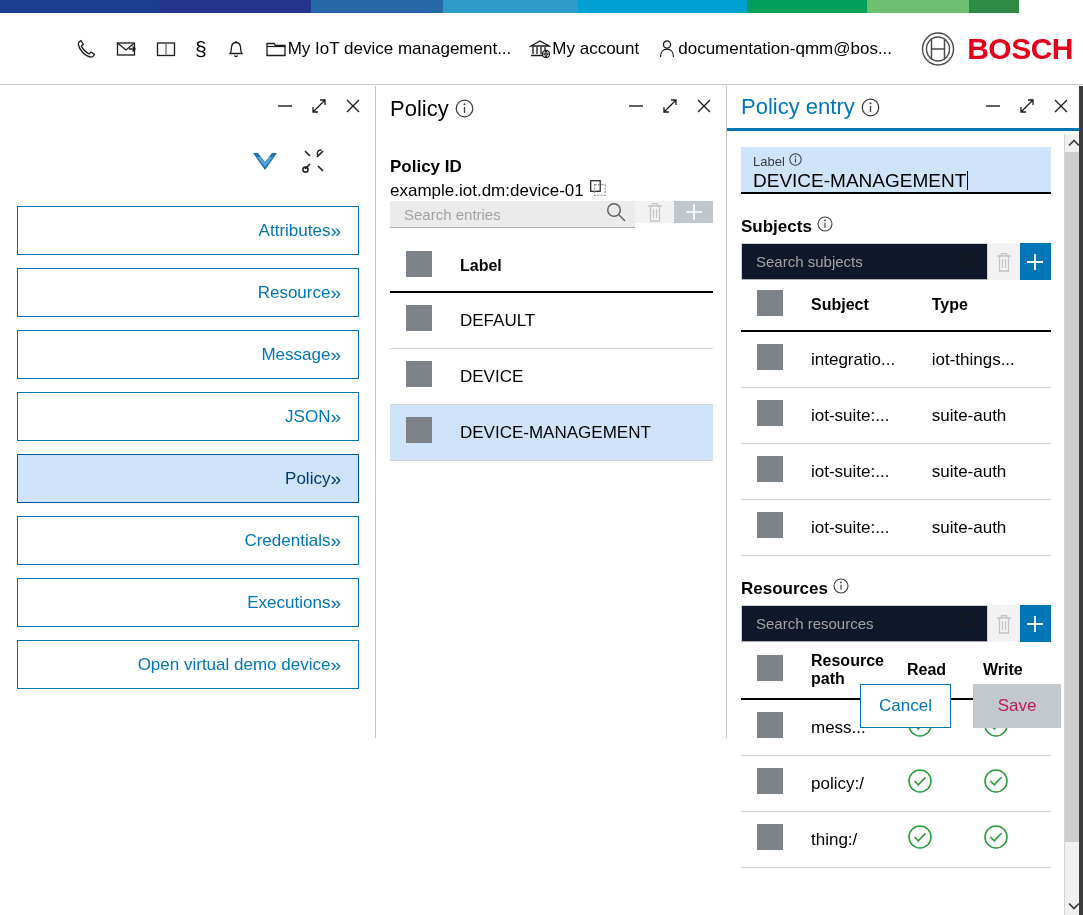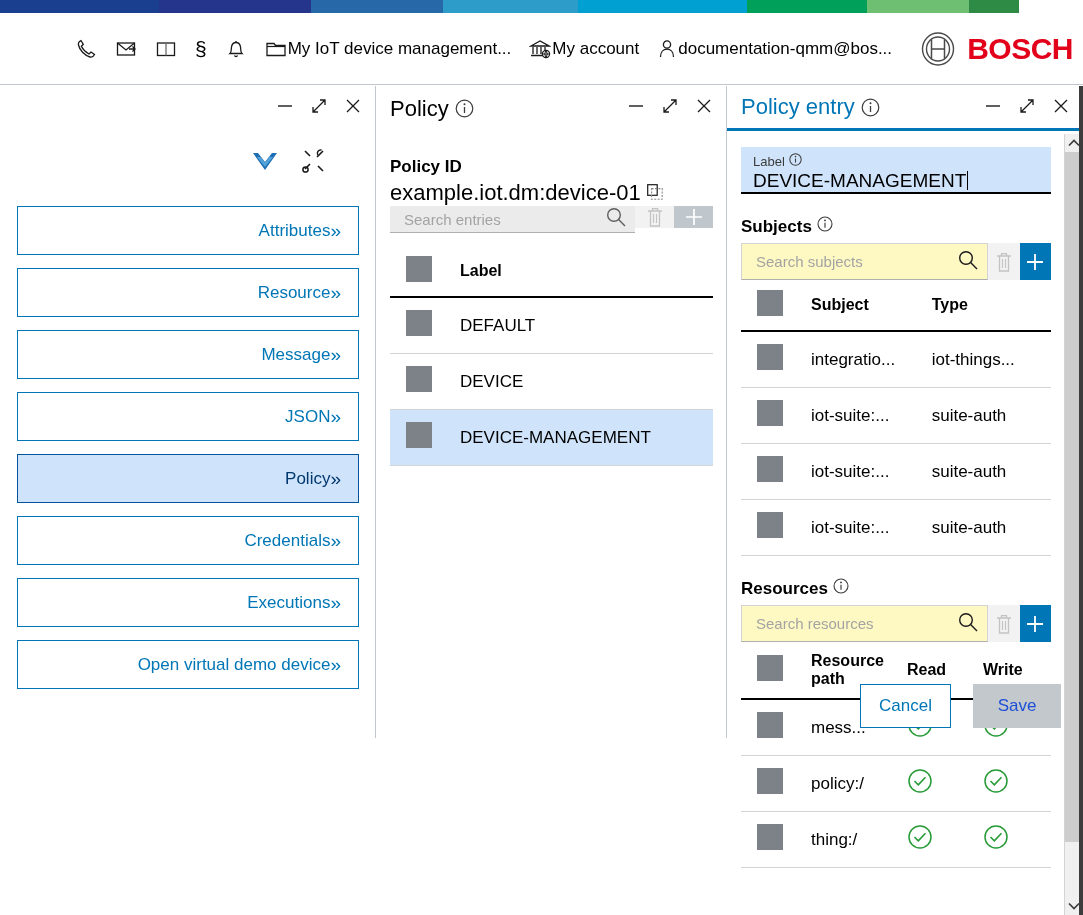--- a/index.html
+++ b/index.html
@@ -38,21 +38,21 @@
   #left-tools{position:absolute;right:48px;top:62px;display:flex;align-items:center;gap:22px;}
   #nav-list{position:absolute;left:17px;top:120px;width:342px;display:flex;flex-direction:column;gap:13px;}
   .nav-btn{height:49px;box-sizing:border-box;border:1px solid #0076b6;background:#fff;color:#0076b6;
     display:flex;align-items:center;justify-content:flex-end;padding:0 17px;font-size:17px;cursor:pointer;}
   .nav-btn.selected{background:#cfe4fb;border:1px solid #00549f;color:#00376e;}
   .nav-btn .chev{font-size:19px;line-height:1;}
   
   #mid-body{position:absolute;left:0;top:57px;width:351px;}
   .sec-title{font-size:17px;font-weight:bold;color:#000;}
   #policy-id-block{padding:14px 14px 0 14px;}
-  #policy-id-value{font-size:22px;color:#000;margin-top:3px;display:flex;align-items:center;gap:6px;}
+  #policy-id-value{font-size:17px;color:#000;margin-top:3px;display:flex;align-items:center;gap:6px;}
   #entries-title{padding:16px 14px 5px 14px;}
   #entries-toolbar{margin:0 14px;display:flex;height:34px;align-items:flex-start;}
   .srch-box{flex:1;background:#ebebeb;border-bottom:1px solid #b0b0b0;display:flex;align-items:center;
     padding:0 8px 0 12px;box-sizing:border-box;}
   .srch-box input{flex:1;border:0;background:transparent;outline:none;font-size:15px;
     font-family:"Liberation Sans",sans-serif;color:#6d6d6d;}
   .srch-box input::placeholder{color:#a3a3a3;}
   .tb-btn{width:42px;display:flex;align-items:center;justify-content:center;cursor:pointer;}
   .tb-btn.disabled{background:#f2f2f2;cursor:default;}
   .tb-btn.addgrey{background:#bfc6cc;}
@@ -69,26 +69,26 @@
   
   #right-head{border-bottom:3px solid #0076b6;}
   #right-scrollarea{position:absolute;left:0;top:48px;width:338px;height:781px;overflow:hidden;}
   #right-inner{padding:0 14px;}
   #label-field{margin-top:13px;background:#cfe4fb;border-bottom:2px solid #000;padding:6px 12px 6px 12px;box-sizing:border-box;height:47px;}
   #label-caption{font-size:13px;color:#3b3b3b;display:flex;align-items:center;gap:4px;}
   #label-value{font-size:19px;color:#000;margin-top:1px;position:relative;display:inline-block;}
   #label-caret{display:inline-block;width:1px;height:19px;background:#000;vertical-align:-3px;margin-left:1px;}
   .rsec-title{margin-top:22px;font-size:17px;font-weight:bold;display:flex;align-items:center;gap:5px;}
   .rsrch{margin-top:6px;display:flex;height:37px;align-items:stretch;background:#f2f2f2;}
-  .rsrch .srch-box{background:#fef9c3;border:1px solid #d4d4d4;border-bottom:1px solid #b0b0b0;}
+  .rsrch .srch-box{background:#0f172a;border:1px solid #d4d4d4;border-bottom:1px solid #b0b0b0;}
   #btm-actions{position:absolute;right:22px;bottom:10px;display:flex;gap:22px;}
   .btn{height:44px;min-width:88px;font-size:17px;display:flex;align-items:center;justify-content:center;
     box-sizing:border-box;cursor:pointer;padding:0 18px;}
   .btn.outline{border:1px solid #0076b6;color:#0076b6;background:#fff;}
-  .btn.disabled{background:#c3c8cd;color:#1d4ed8;border:0;cursor:default;}
+  .btn.disabled{background:#c3c8cd;color:#be185d;border:0;cursor:default;}
   
   #vscroll{position:absolute;right:0;top:48px;width:18px;height:781px;background:#f0f0f0;border-left:1px solid #d4d4d4;}
   #vscroll .arrow{position:absolute;left:0;width:18px;height:18px;background:#f0f0f0;display:flex;
     align-items:center;justify-content:center;cursor:pointer;}
   #vscroll .arrow.up{top:0;}
   #vscroll .arrow.dn{bottom:0;}
   #vscroll .thumb{position:absolute;left:0;top:18px;width:18px;height:690px;background:#cdcdcd;cursor:pointer;}
   #page-edge{position:absolute;right:0;top:86px;width:4px;height:829px;background:#3c3c3c;}
 </style>
 </head>

